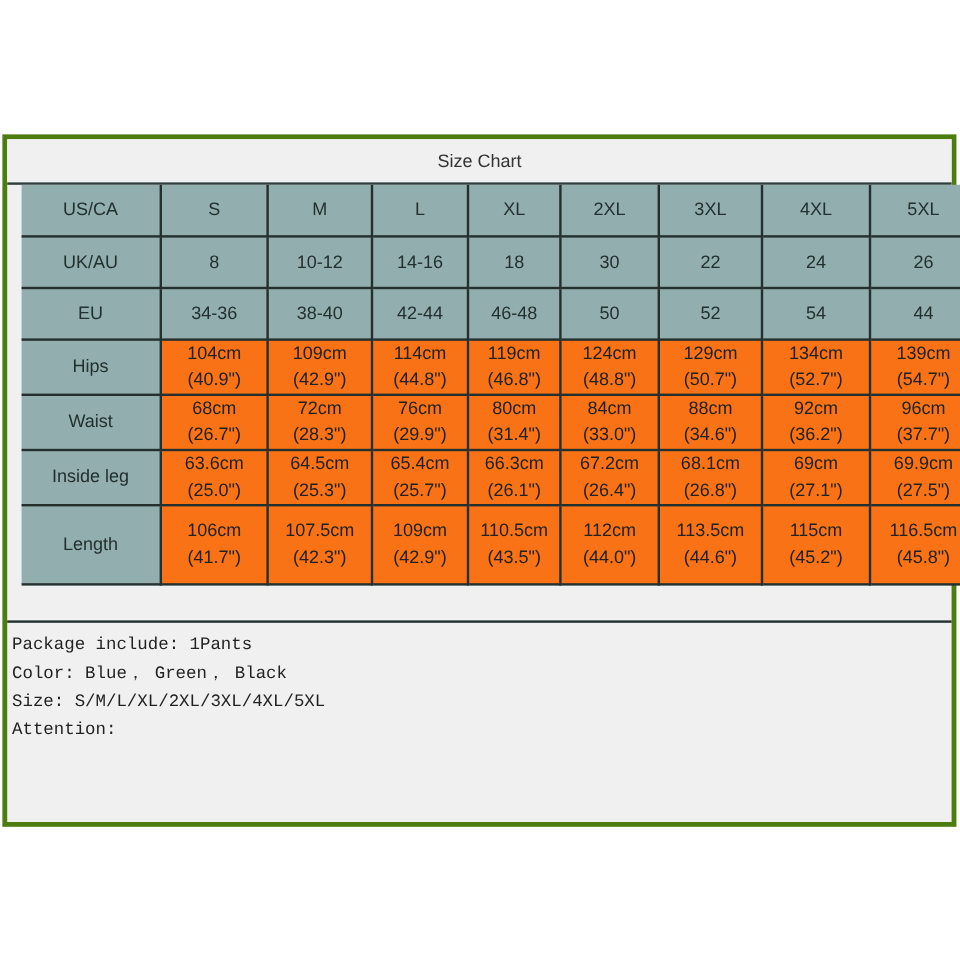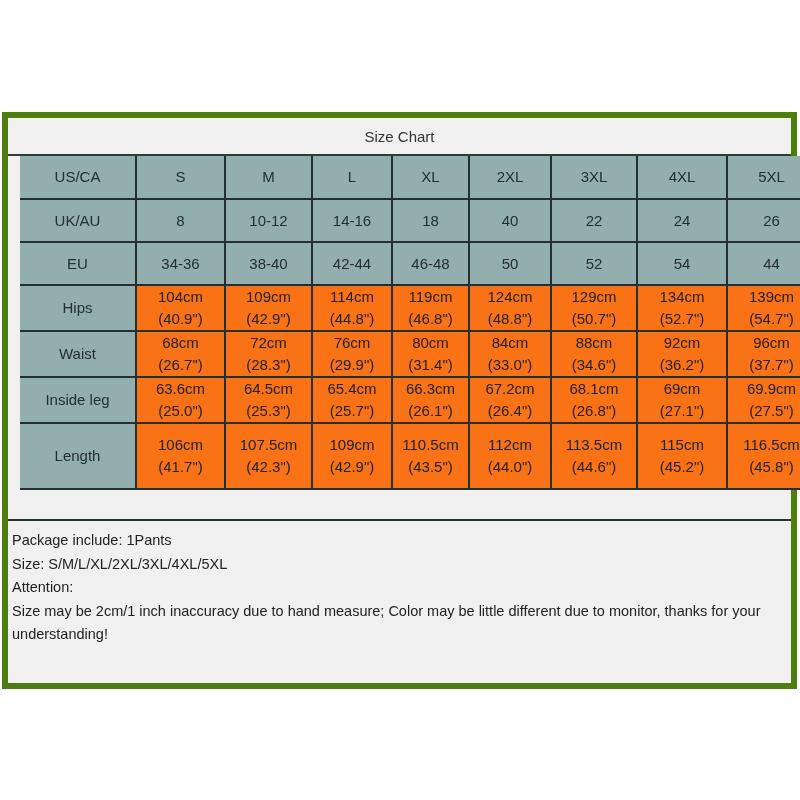--- a/index.html
+++ b/index.html
@@ -1,39 +1,39 @@
 <!DOCTYPE html>
 <html><head>
 <meta charset="utf-8">
 <style>
   html, body { margin: 0; padding: 0; background: #ffffff; }
   body { width: 800px; height: 800px; position: relative; overflow: hidden;
          font-family: "Liberation Sans", sans-serif; color: #1e2a2a; }
   .frame { position: absolute; left: 2px; top: 112px; width: 795px; height: 577px;
-           border: 6px solid #4d7c0f; background: #f0f0f0; box-sizing: border-box; }
+           border: 4px solid #4d7c0f; background: #f0f0f0; box-sizing: border-box; }
   .title { position: absolute; left: 0; top: 0; width: 100%; height: 38px;
            display: flex; align-items: center; justify-content: center;
            font-size: 15px; color: #333; background: #f0f0f0;
            border-bottom: 2px solid #2e3b3b; box-sizing: border-box; }
   table.chart { position: absolute; left: 12px; top: 38px; border-collapse: collapse;
                 table-layout: fixed; width: 795px; }
   table.chart td { border: 2px solid #24302f; text-align: center; vertical-align: middle;
                    padding: 0; font-size: 15px; line-height: 22px; color: #222; }
   table.chart td.teal { background: #93aeae; color: #22302f; }
   table.chart td.light { background: #f97316; }
   table.chart tr:first-child td { border-top: none; }
   table.chart td:first-child { border-left: none; }
   table.chart td:last-child { border-right: none; }
   .r-h { height: 43px; }
   .r-m { height: 45px; padding-left: 20px; }
   .r-l { height: 66px; }
   .cell-top, .cell-bot { display: block; }
   .notes { position: absolute; left: 0; top: 401px; width: 100%; padding: 8px 20px 0 4px;
            box-sizing: border-box; font-size: 14.5px; color: #222; line-height: 23.5px;
-           border-top: 2px solid #24302f; }
+           border-top: 2px solid #24302f; font-family: Liberation Mono, monospace; }
   .notes div { white-space: normal; }
 </style>
 </head>
 <body>
 
 <div class="frame">
   <div class="title">Size Chart</div>
 
   <table class="chart">
     <colgroup>
@@ -58,21 +58,21 @@
           <td class="teal">3XL</td>
           <td class="teal">4XL</td>
           <td class="teal">5XL</td>
         </tr>
         <tr class="r-h">
           <td class="teal">UK/AU</td>
           <td class="teal">8</td>
           <td class="teal">10-12</td>
           <td class="teal">14-16</td>
           <td class="teal">18</td>
-          <td class="teal">40</td>
+          <td class="teal">30</td>
           <td class="teal">22</td>
           <td class="teal">24</td>
           <td class="teal">26</td>
         </tr>
         <tr class="r-h">
           <td class="teal">EU</td>
           <td class="teal">34-36</td>
           <td class="teal">38-40</td>
           <td class="teal">42-44</td>
           <td class="teal">46-48</td>
@@ -219,17 +219,17 @@
           <td class="light">
             <span class="cell-top">116.5cm</span>
             <span class="cell-bot">(45.8")</span>
           </td>
         </tr>
       </tbody>
   </table>
 
   <div class="notes">
     <div>Package include:  1Pants</div>
+    <div>Color: Blue， Green， Black</div>
     <div>Size: S/M/L/XL/2XL/3XL/4XL/5XL</div>
     <div>Attention:</div>
-    <div>Size may be 2cm/1 inch inaccuracy due to hand measure; Color may be little different due to monitor, thanks for your understanding!</div>
   </div>
 </div>
 
 </body></html>

